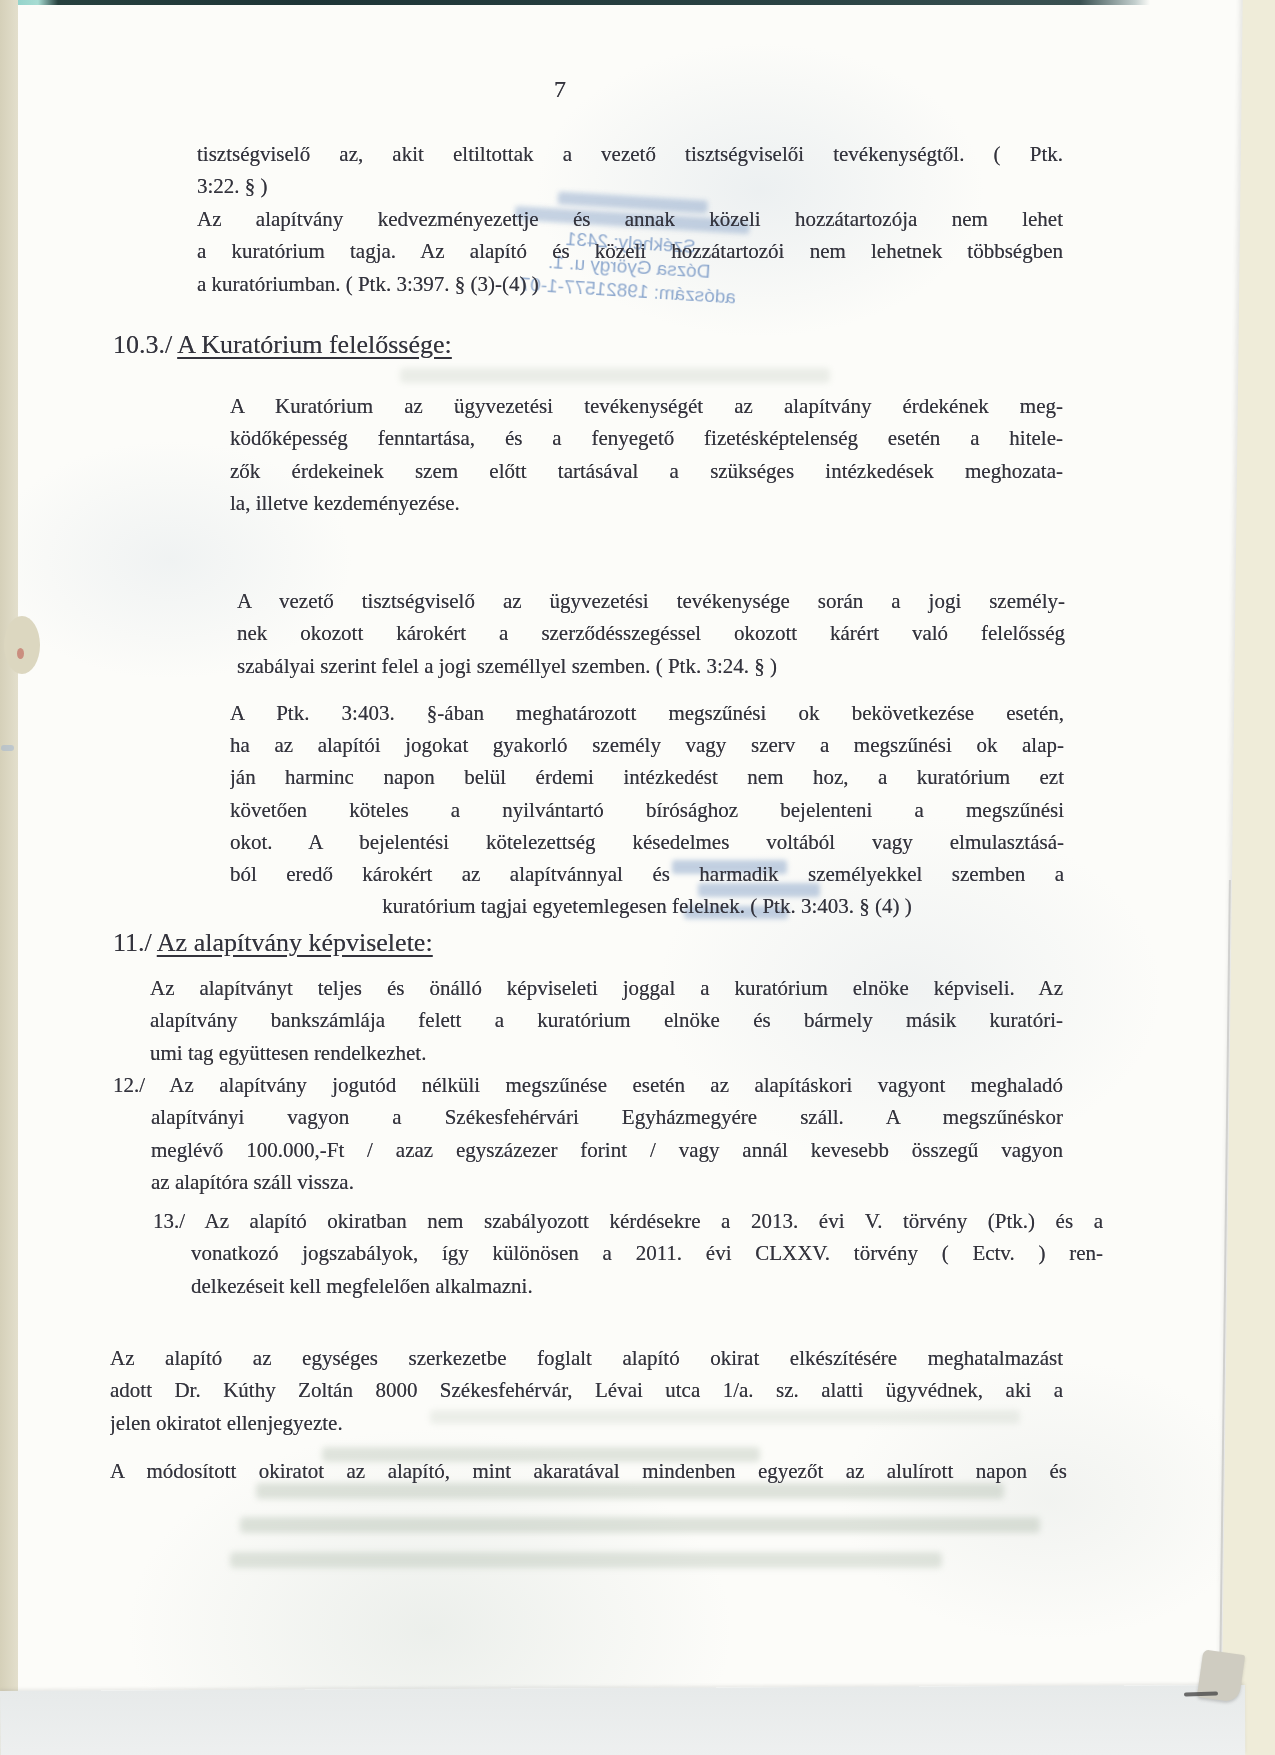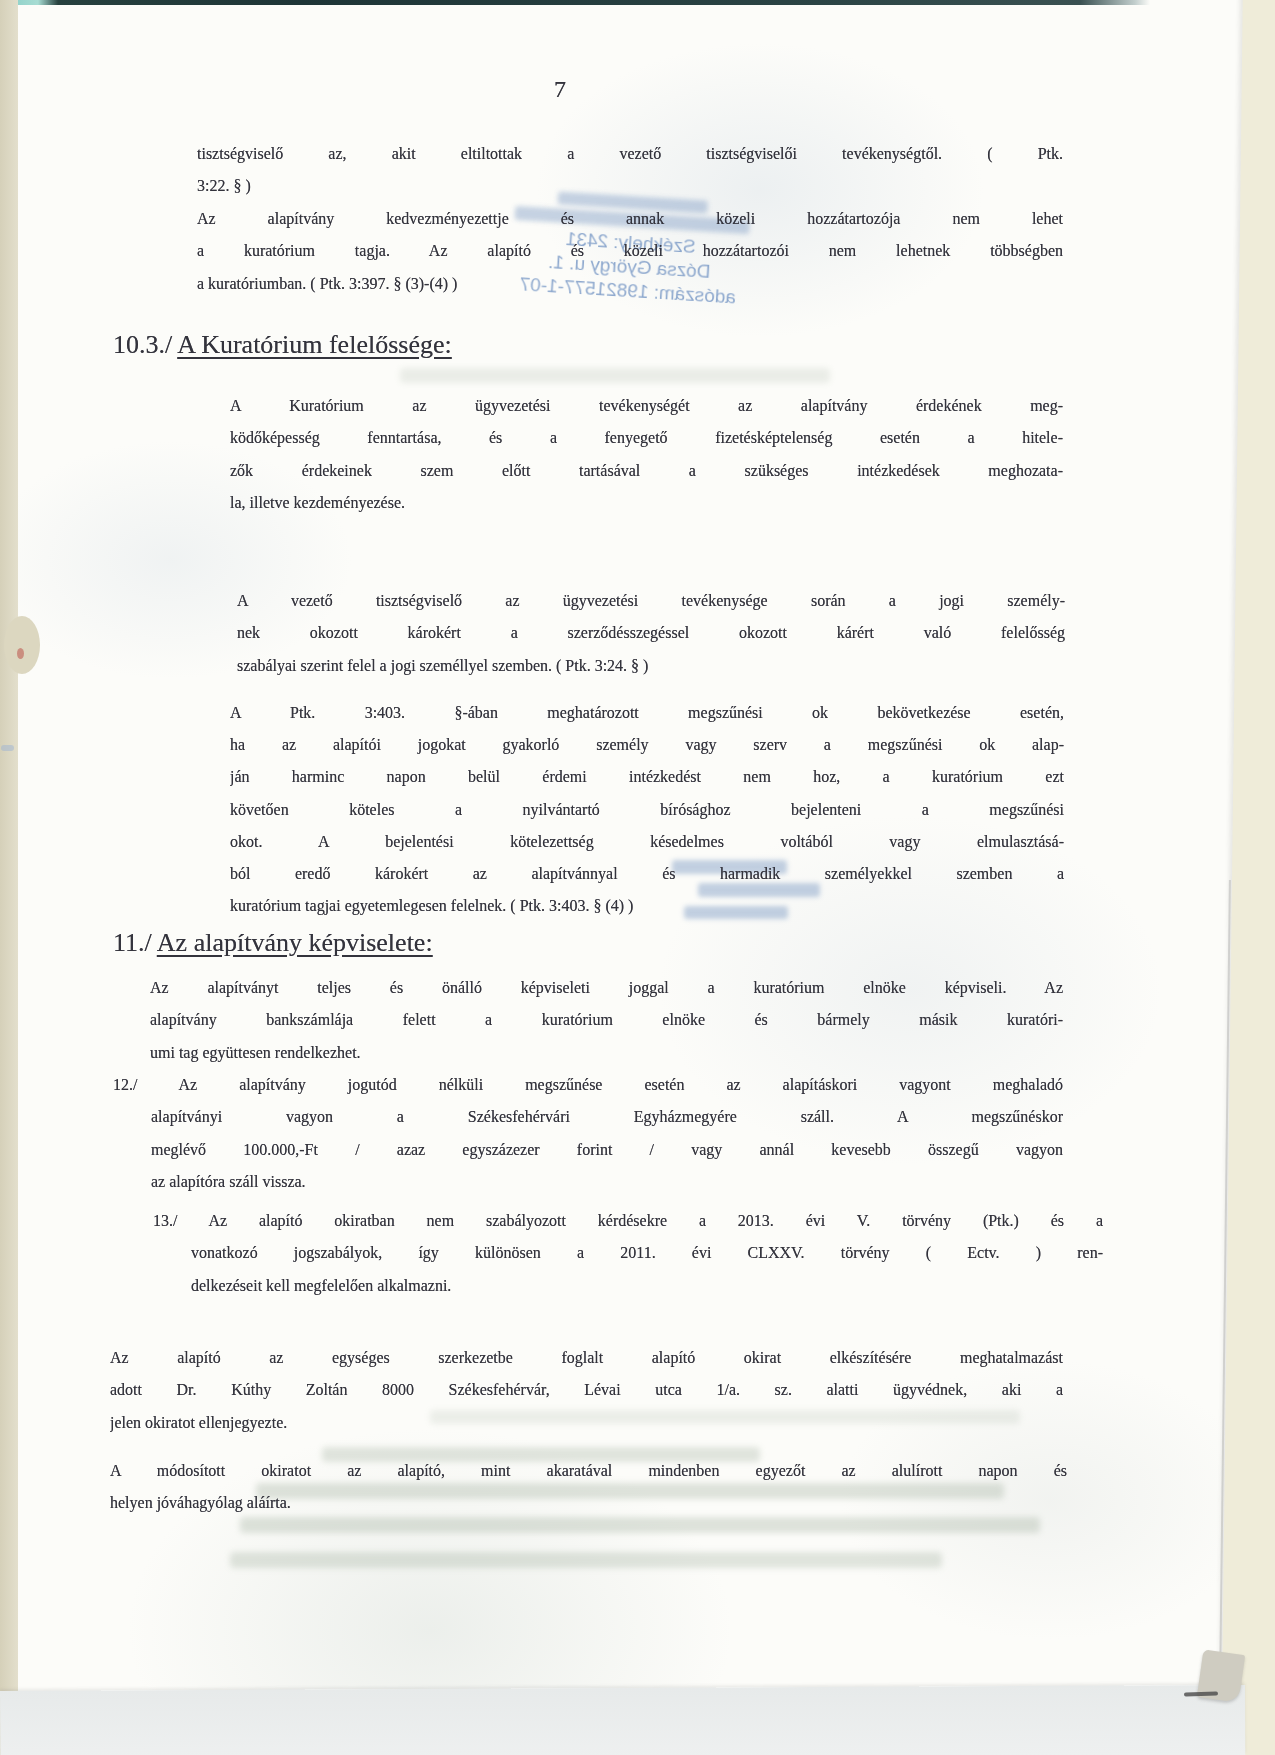--- a/index.html
+++ b/index.html
@@ -8,25 +8,25 @@
     font-family:"Liberation Serif",serif;color:#33333c;
     background:
       radial-gradient(ellipse 320px 210px at 760px 190px, rgba(203,214,224,.32), transparent 70%),
       radial-gradient(ellipse 260px 170px at 170px 560px, rgba(208,218,226,.28), transparent 70%),
       radial-gradient(ellipse 360px 250px at 910px 990px, rgba(206,215,223,.26), transparent 70%),
       radial-gradient(ellipse 420px 280px at 430px 1630px, rgba(199,209,204,.30), transparent 72%),
       radial-gradient(ellipse 300px 200px at 1050px 1500px, rgba(210,216,214,.25), transparent 70%),
       #fcfcf9;
   }
   .blk{position:absolute;}
-  .ln{font-size:16px;line-height:32.4px;height:32.4px;overflow:hidden;
+  .ln{font-size:21px;line-height:32.4px;height:32.4px;overflow:hidden;
       text-shadow:0 0 .5px rgba(45,45,58,.65);}
   .j{text-align:justify;text-align-last:justify;}
   .l{text-align:left;}
-  .tight .ln{line-height:32.2px;height:32.2px;}
+  .tight .ln{line-height:32.2px;height:32.2px;text-align:center;}
   .ind{padding-left:38px;}
   .hd{position:absolute;font-size:26px;white-space:nowrap;
       text-shadow:0 0 .5px rgba(45,45,58,.65);}
   .hd .u{text-decoration:underline;text-underline-offset:4px;}
   .pageno{position:absolute;left:538px;top:76px;width:44px;text-align:center;
       font-size:24px;text-shadow:0 0 .5px rgba(45,45,58,.65);}
   
   .stamp1{position:absolute;left:473px;top:192px;width:315px;
       transform:rotate(3.5deg) scaleX(-1);
       color:#7c9bc7;opacity:.85;filter:blur(.6px);
@@ -152,21 +152,20 @@
   </div>
 
   <div class="blk" style="left:110px;top:1342px;width:953px;">
     <div class="ln j">Az alapító az egységes szerkezetbe foglalt alapító okirat elkészítésére meghatalmazást</div>
     <div class="ln j">adott Dr. Kúthy Zoltán 8000 Székesfehérvár, Lévai utca 1/a. sz. alatti ügyvédnek, aki a</div>
     <div class="ln l">jelen okiratot ellenjegyezte.</div>
   </div>
 
   <div class="blk" style="left:110px;top:1455px;width:957px;">
     <div class="ln j">A módosított okiratot az alapító, mint akaratával mindenben egyezőt az alulírott napon és</div>
-    <div class="ln l">helyen jóváhagyólag aláírta.</div>
   </div>
 
   <div class="topline"></div>
   <div class="edgeL"></div>
   <div class="bumpL"></div>
   <div class="dotR"></div>
   <div class="dashB"></div>
   <div class="edgeRline"></div>
   <div class="edgeR"></div>
   <div class="botstrip"></div>

